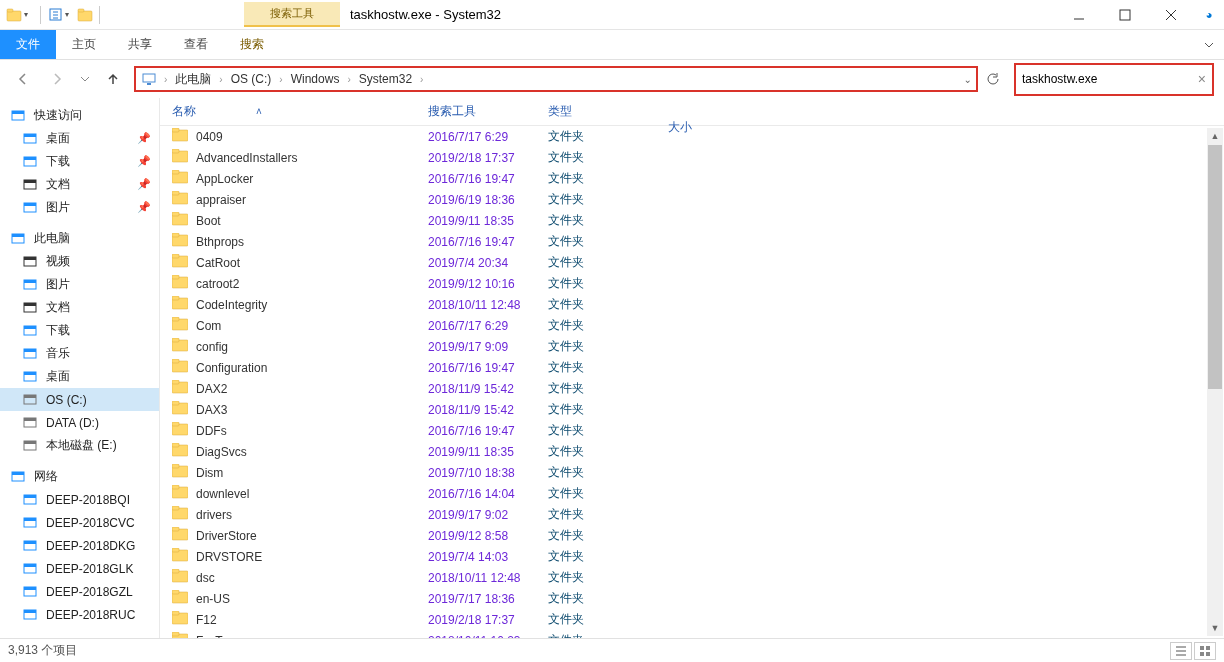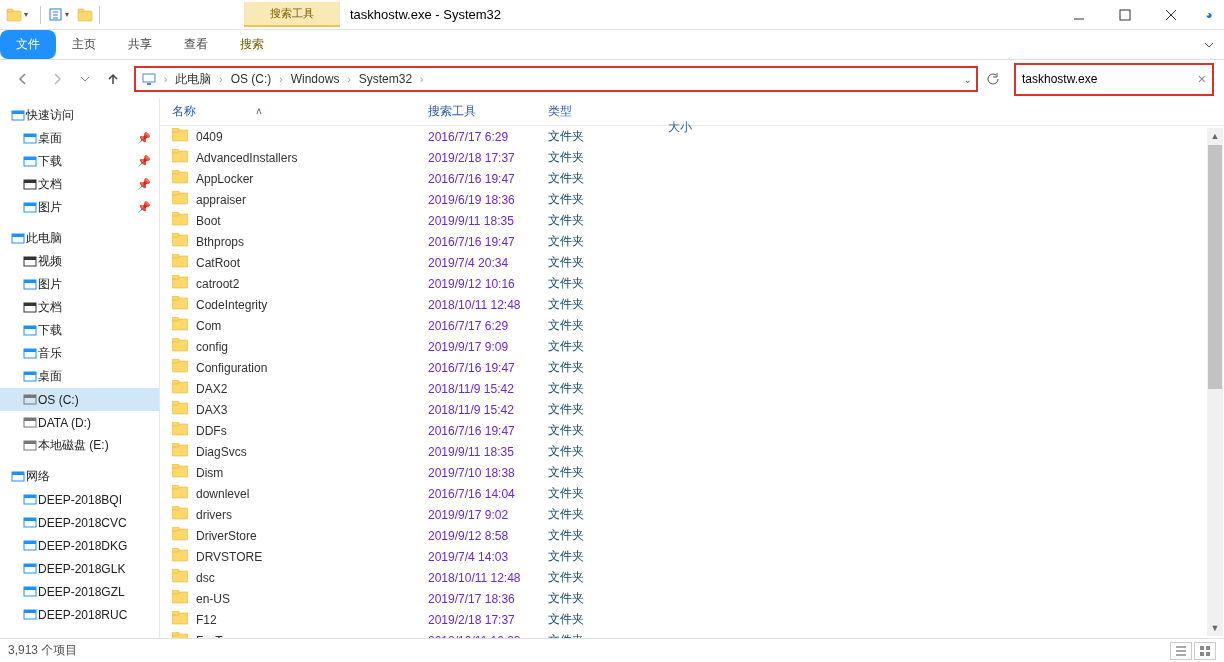--- a/index.html
+++ b/index.html
@@ -12,21 +12,21 @@
 .tb-dd { width: 10px; color: #555; font-size: 8px; }
 .tb-sep { width: 1px; height: 18px; background: #ccc; margin: 0 4px; }
 .tb-tool-tab { background: #f9e9b7; padding: 4px 26px; color: #7a5c00; font-size: 11px; border-bottom: 2px solid #f0c14b; margin-left: 140px;}
 .tb-title { margin-left: 10px; color: #000; font-size: 13px; }
 .tb-winbtns { margin-left: auto; display: flex; }
 .tb-winbtn { width: 46px; height: 30px; display: flex; align-items: center; justify-content: center; color: #333; }
 .tb-winbtn.help { color: #0078d7; width: 30px; }
 
 
 .ribbon { height: 30px; display: flex; align-items: stretch; border-bottom: 1px solid #e1e1e1; }
-.ribbon-tab { padding: 12px 16px; display: flex; align-items: center; color: #444; cursor: pointer; border-radius: 8px; }
+.ribbon-tab { padding: 12px 16px; display: flex; align-items: center; color: #444; cursor: pointer; }
 .ribbon-tab.file { background: #1e90ff; color: #fff; }
 .ribbon-tab.search { color: #7a5c00; text-align: center; }
 .ribbon-expand { margin-left: auto; width: 30px; display: flex; align-items: center; justify-content: center; color: #555; }
 
 
 .navbar { height: 38px; display: flex; align-items: center; padding: 0 10px; gap: 8px; }
 .nav-btn { width: 26px; height: 26px; display: flex; align-items: center; justify-content: center; color: #888; }
 .nav-btn.enabled { color: #333; }
 .breadcrumb { flex: 1; height: 26px; border: 2px solid #d9332a; display: flex; align-items: center; padding: 0 4px; background: #fff; margin-right: 2px; max-width: 870px; }
 .bc-outer { flex: 1; display:flex; align-items:center; }
@@ -38,21 +38,21 @@
 .searchbox { width: 200px; height: 33px; border: 2px solid #d9332a; display: flex; align-items: center; padding: 0 6px; background: #fff; }
 .searchbox input { border: none; outline: none; flex: 1; background: transparent; }
 .searchbox .x { color: #888; font-size: 14px; cursor: pointer; }
 
 
 .main { display: flex; height: calc(662px - 30px - 30px - 38px - 24px); }
 
 
 .sidebar { width: 160px; border-right: 1px solid #e9e9e9; overflow-y: auto; padding-top: 6px; }
 .sb-group { margin-bottom: 8px; }
-.sb-item { display: flex; align-items: center; height: 23px; padding-left: 22px; gap: 0; color: #222; cursor: pointer; position: relative; }
+.sb-item { display: flex; align-items: center; height: 23px; padding-left: 22px; gap: 8px; color: #222; cursor: pointer; position: relative; }
 .sb-item.head { padding-left: 10px; font-weight: normal; }
 .sb-item.sel { background: #d0e7f8; }
 .sb-pin { position: absolute; right: 8px; color: #5a7ca0; font-size: 11px; }
 .sb-ico { width: 16px; height: 16px; display: inline-flex; align-items: center; justify-content: center; }
 
 
 .filepane { flex: 1; display: flex; flex-direction: column; overflow: hidden; }
 .col-headers { height: 28px; display: flex; align-items: center; border-bottom: 1px solid #eaeaea; color: #2a5db0; padding-left: 12px; }
 .col-headers .ch { padding-right: 20px; }
 .ch-name { width: 256px; display:flex; align-items:center; gap: 60px;}

